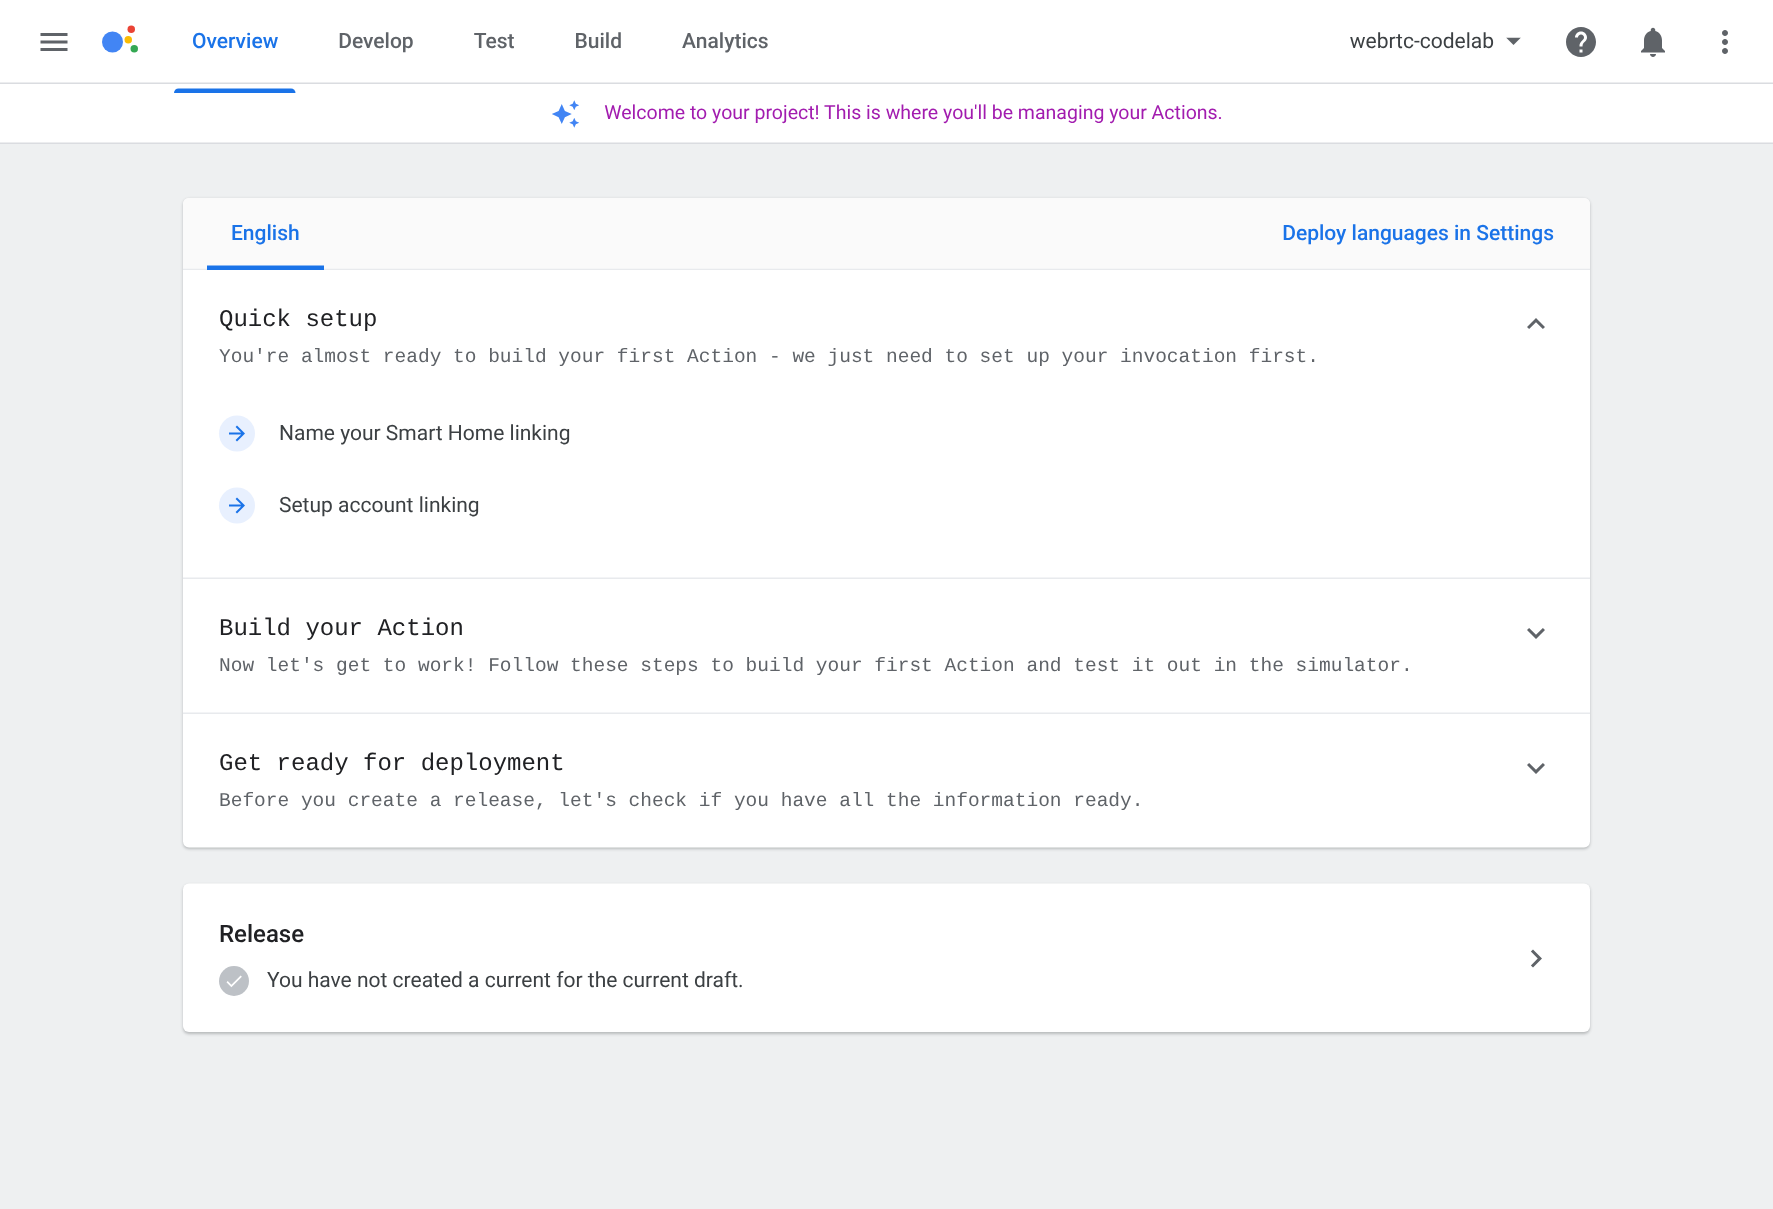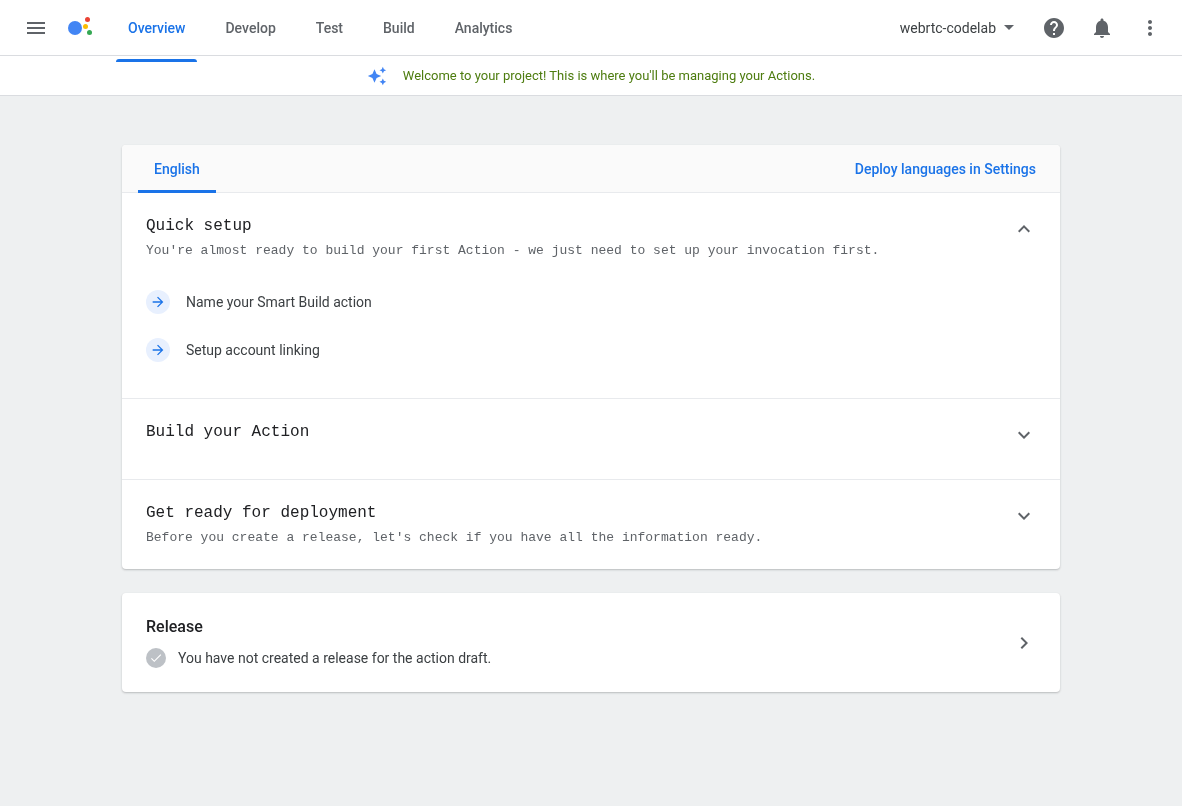--- a/index.html
+++ b/index.html
@@ -17,26 +17,26 @@
 .tabs { display: flex; height: 68px; }
 .tab { padding: 0 20px; display: flex; align-items: center; font-size: 14px; font-weight: 500; color: #5f6368; cursor: pointer; position: relative; }
 .tab.active { color: #1a73e8; }
 .tab.active::after { content: ''; position: absolute; bottom: 0; left: 8px; right: 8px; height: 3px; background: #1a73e8; border-radius: 3px 3px 0 0; }
 
 .header-right { margin-left: auto; display: flex; align-items: center; gap: 8px; }
 .project-selector { display: flex; align-items: center; gap: 8px; padding: 8px 12px; cursor: pointer; font-size: 14px; color: #3c4043; }
 .icon-btn { width: 40px; height: 40px; display: flex; align-items: center; justify-content: center; cursor: pointer; border-radius: 50%; color: #5f6368; }
 
 
-.welcome-banner { height: 40px; display: flex; align-items: center; justify-content: center; gap: 16px; background: #fff; border-bottom: 1px solid #dadce0; font-size: 13px; color: #4d7c0f; }
+.welcome-banner { height: 40px; display: flex; align-items: center; justify-content: center; gap: 16px; background: #fff; border-bottom: 1px solid #dadce0; font-size: 13px; color: #a21caf; }
 .sparkle { color: #4285f4; }
 
 
 .page-body { background: #eef0f1; min-height: calc(100vh - 96px); padding: 36px 0 48px; }
-.container { max-width: 938px; margin: 13px auto; }
+.container { max-width: 938px; margin: 0 auto; }
 
 .card { background: #fff; border-radius: 4px; box-shadow: 0 1px 2px rgba(60,64,67,0.3); margin-bottom: 24px; }
 .card-tabs { display: flex; align-items: center; border-bottom: 1px solid #e8eaed; padding: 0 24px; height: 48px; background: #fafafa; border-radius: 4px 4px 0 0; }
 .lang-tab { padding: 0 8px; height: 48px; display: flex; align-items: center; color: #1a73e8; font-weight: 500; font-size: 14px; position: relative; cursor: pointer; }
 .lang-tab::after { content: ''; position: absolute; bottom: 0; left: -8px; right: -8px; height: 3px; background: #1a73e8; }
 .modify-link { margin-left: auto; color: #1a73e8; font-weight: 500; font-size: 14px; cursor: pointer; }
 
 .section { padding: 24px; border-bottom: 1px solid #e8eaed; }
 .section:last-child { border-bottom: none; }
 .section-header { display: flex; align-items: flex-start; }
@@ -138,37 +138,38 @@
               </svg>
           </div>
         </div>
         <div class="steps">
           <div class="step">
             <div class="step-icon">
               <svg width="16" height="16" viewBox="0 0 24 24" fill="#1a73e8">
                   <path d="M12 4l-1.41 1.41L16.17 11H4v2h12.17l-5.58 5.59L12 20l8-8z"></path>
                 </svg>
             </div>
-            <div class="step-label">Name your Smart Build action</div>
+            <div class="step-label">Name your Smart Home linking</div>
           </div>
           <div class="step">
             <div class="step-icon">
               <svg width="16" height="16" viewBox="0 0 24 24" fill="#1a73e8">
                   <path d="M12 4l-1.41 1.41L16.17 11H4v2h12.17l-5.58 5.59L12 20l8-8z"></path>
                 </svg>
             </div>
             <div class="step-label">Setup account linking</div>
           </div>
         </div>
       </div>
 
       <div class="section">
         <div class="section-header">
           <div class="section-titles">
             <div class="section-title">Build your Action</div>
+            <div class="section-desc">Now let's get to work! Follow these steps to build your first Action and test it out in the simulator.</div>
           </div>
           <div class="chevron">
             <svg width="24" height="24" viewBox="0 0 24 24" fill="#5f6368">
                 <path d="M16.59 8.59L12 13.17 7.41 8.59 6 10l6 6 6-6z"></path>
               </svg>
           </div>
         </div>
       </div>
 
       <div class="section">
@@ -188,21 +189,21 @@
 
     <div class="release-card">
       <div class="release-content">
         <div class="release-title">Release</div>
         <div class="release-status">
           <div class="check-circle">
             <svg width="14" height="14" viewBox="0 0 24 24" fill="#fff">
                 <path d="M9 16.17L4.83 12l-1.42 1.41L9 19 21 7l-1.41-1.41z"></path>
               </svg>
           </div>
-          <div class="release-text">You have not created a release for the action draft.</div>
+          <div class="release-text">You have not created a current for the current draft.</div>
         </div>
       </div>
       <div class="release-arrow">
         <svg width="24" height="24" viewBox="0 0 24 24" fill="#5f6368">
             <path d="M10 6L8.59 7.41 13.17 12l-4.58 4.59L10 18l6-6z"></path>
           </svg>
       </div>
     </div>
 
   </div>

